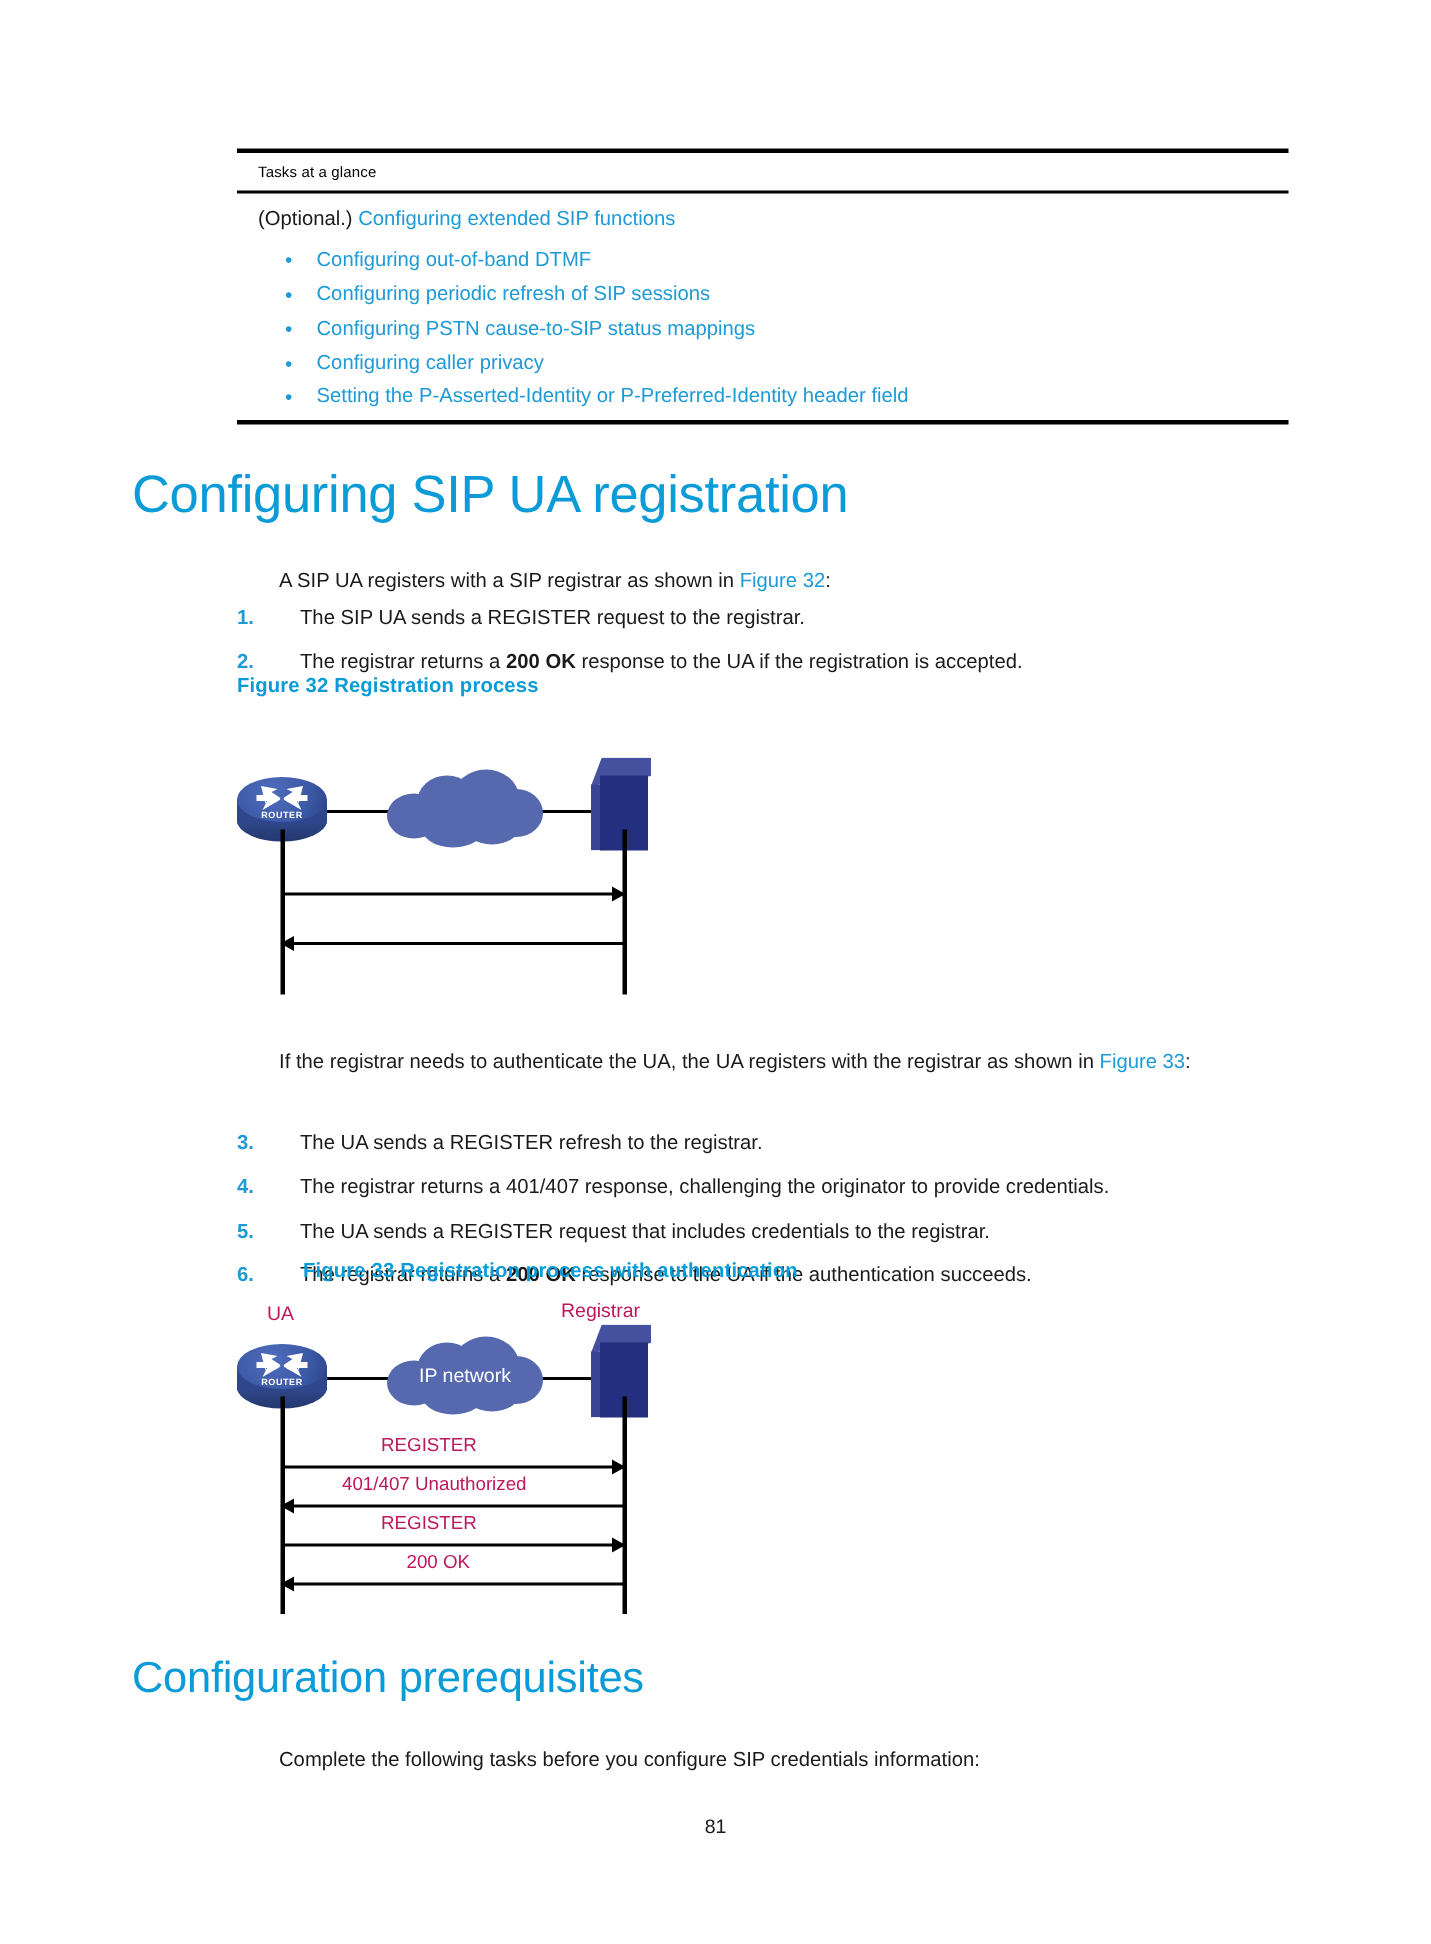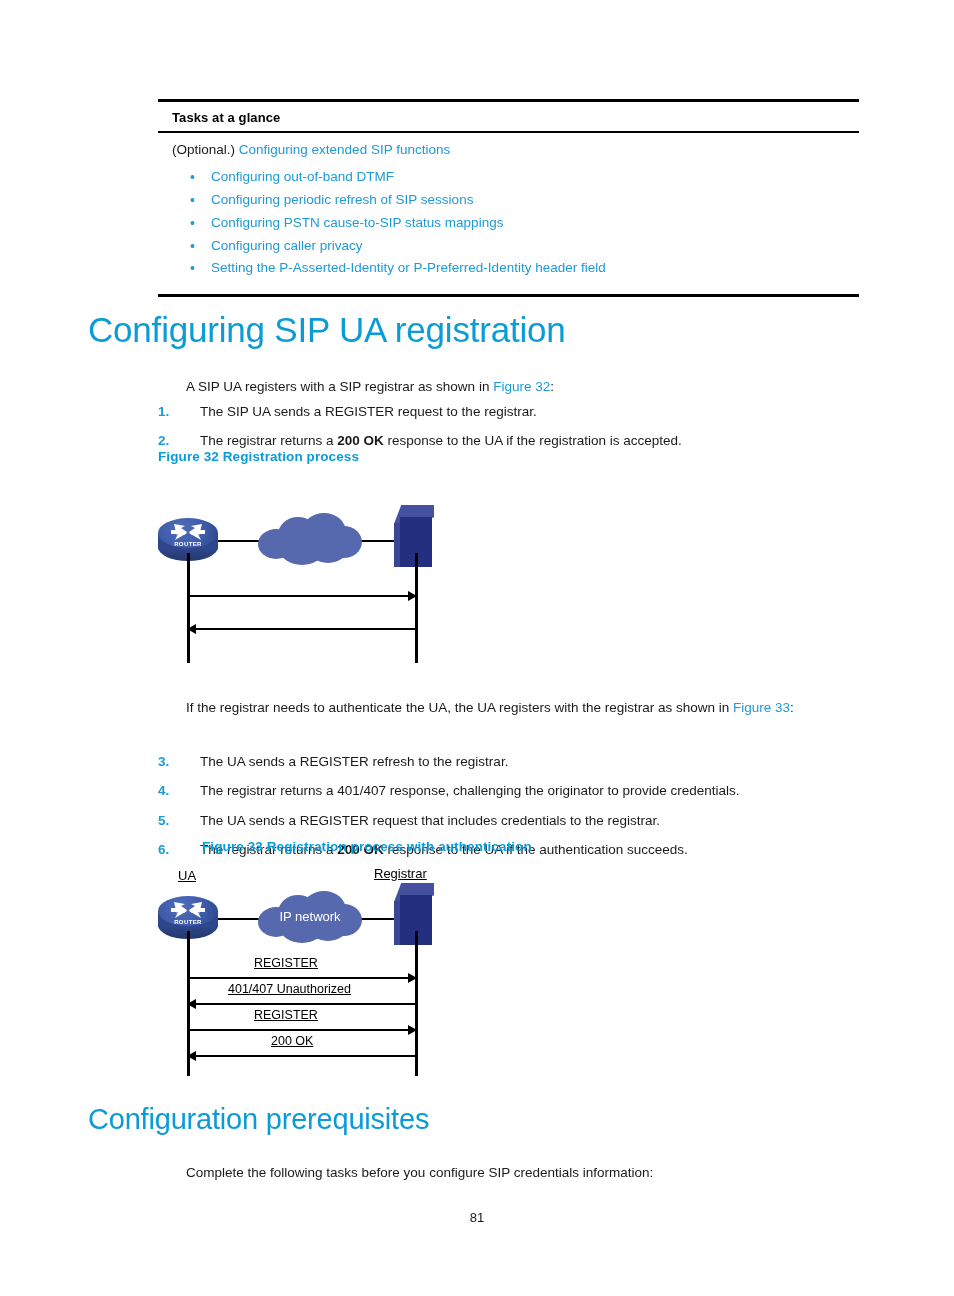--- a/index.html
+++ b/index.html
@@ -25,29 +25,29 @@
   .tasks-table {
     position: absolute;
     left: 158px;
     top: 99px;
     width: 701px;
     border-top: 3px solid #000;
     border-bottom: 3px solid #000;
     box-sizing: border-box;
   }
   .tasks-header {
-    font-size: 13px;
-    font-weight: bold;
+    font-size: 10px;
+    font-weight: normal;
     letter-spacing: 0.1px;
     color: #000;
     padding: 8px 0 6px 14px;
     border-bottom: 2px solid #000;
   }
   .tasks-body {
-    padding: 7px 0 14px 14px;
+    padding: 7px 0 4px 14px;
   }
   .opt-line {
     font-size: 13.5px;
     color: #1a1a1a;
     padding-bottom: 5px;
     line-height: 1.55;
   }
   .opt-line .lnk { color: #1e9ad6; }
   ul.tasks-list {
     list-style: none;
@@ -263,23 +263,22 @@
     border-top: 5px solid transparent;
     border-bottom: 5px solid transparent;
   }
   .arrow-right { border-left: 9px solid #000; }
   .arrow-left { border-right: 9px solid #000; }
 
   .fig-text {
     position: absolute;
     font-family: "Liberation Sans", sans-serif;
     font-size: 12.5px;
-    color: #000000;
+    color: #be185d;
     white-space: nowrap;
-    text-decoration: underline;
   }
 
   
   .page-number {
     position: absolute;
     left: 0;
     top: 1210px;
     width: 954px;
     text-align: center;
     font-size: 13px;

